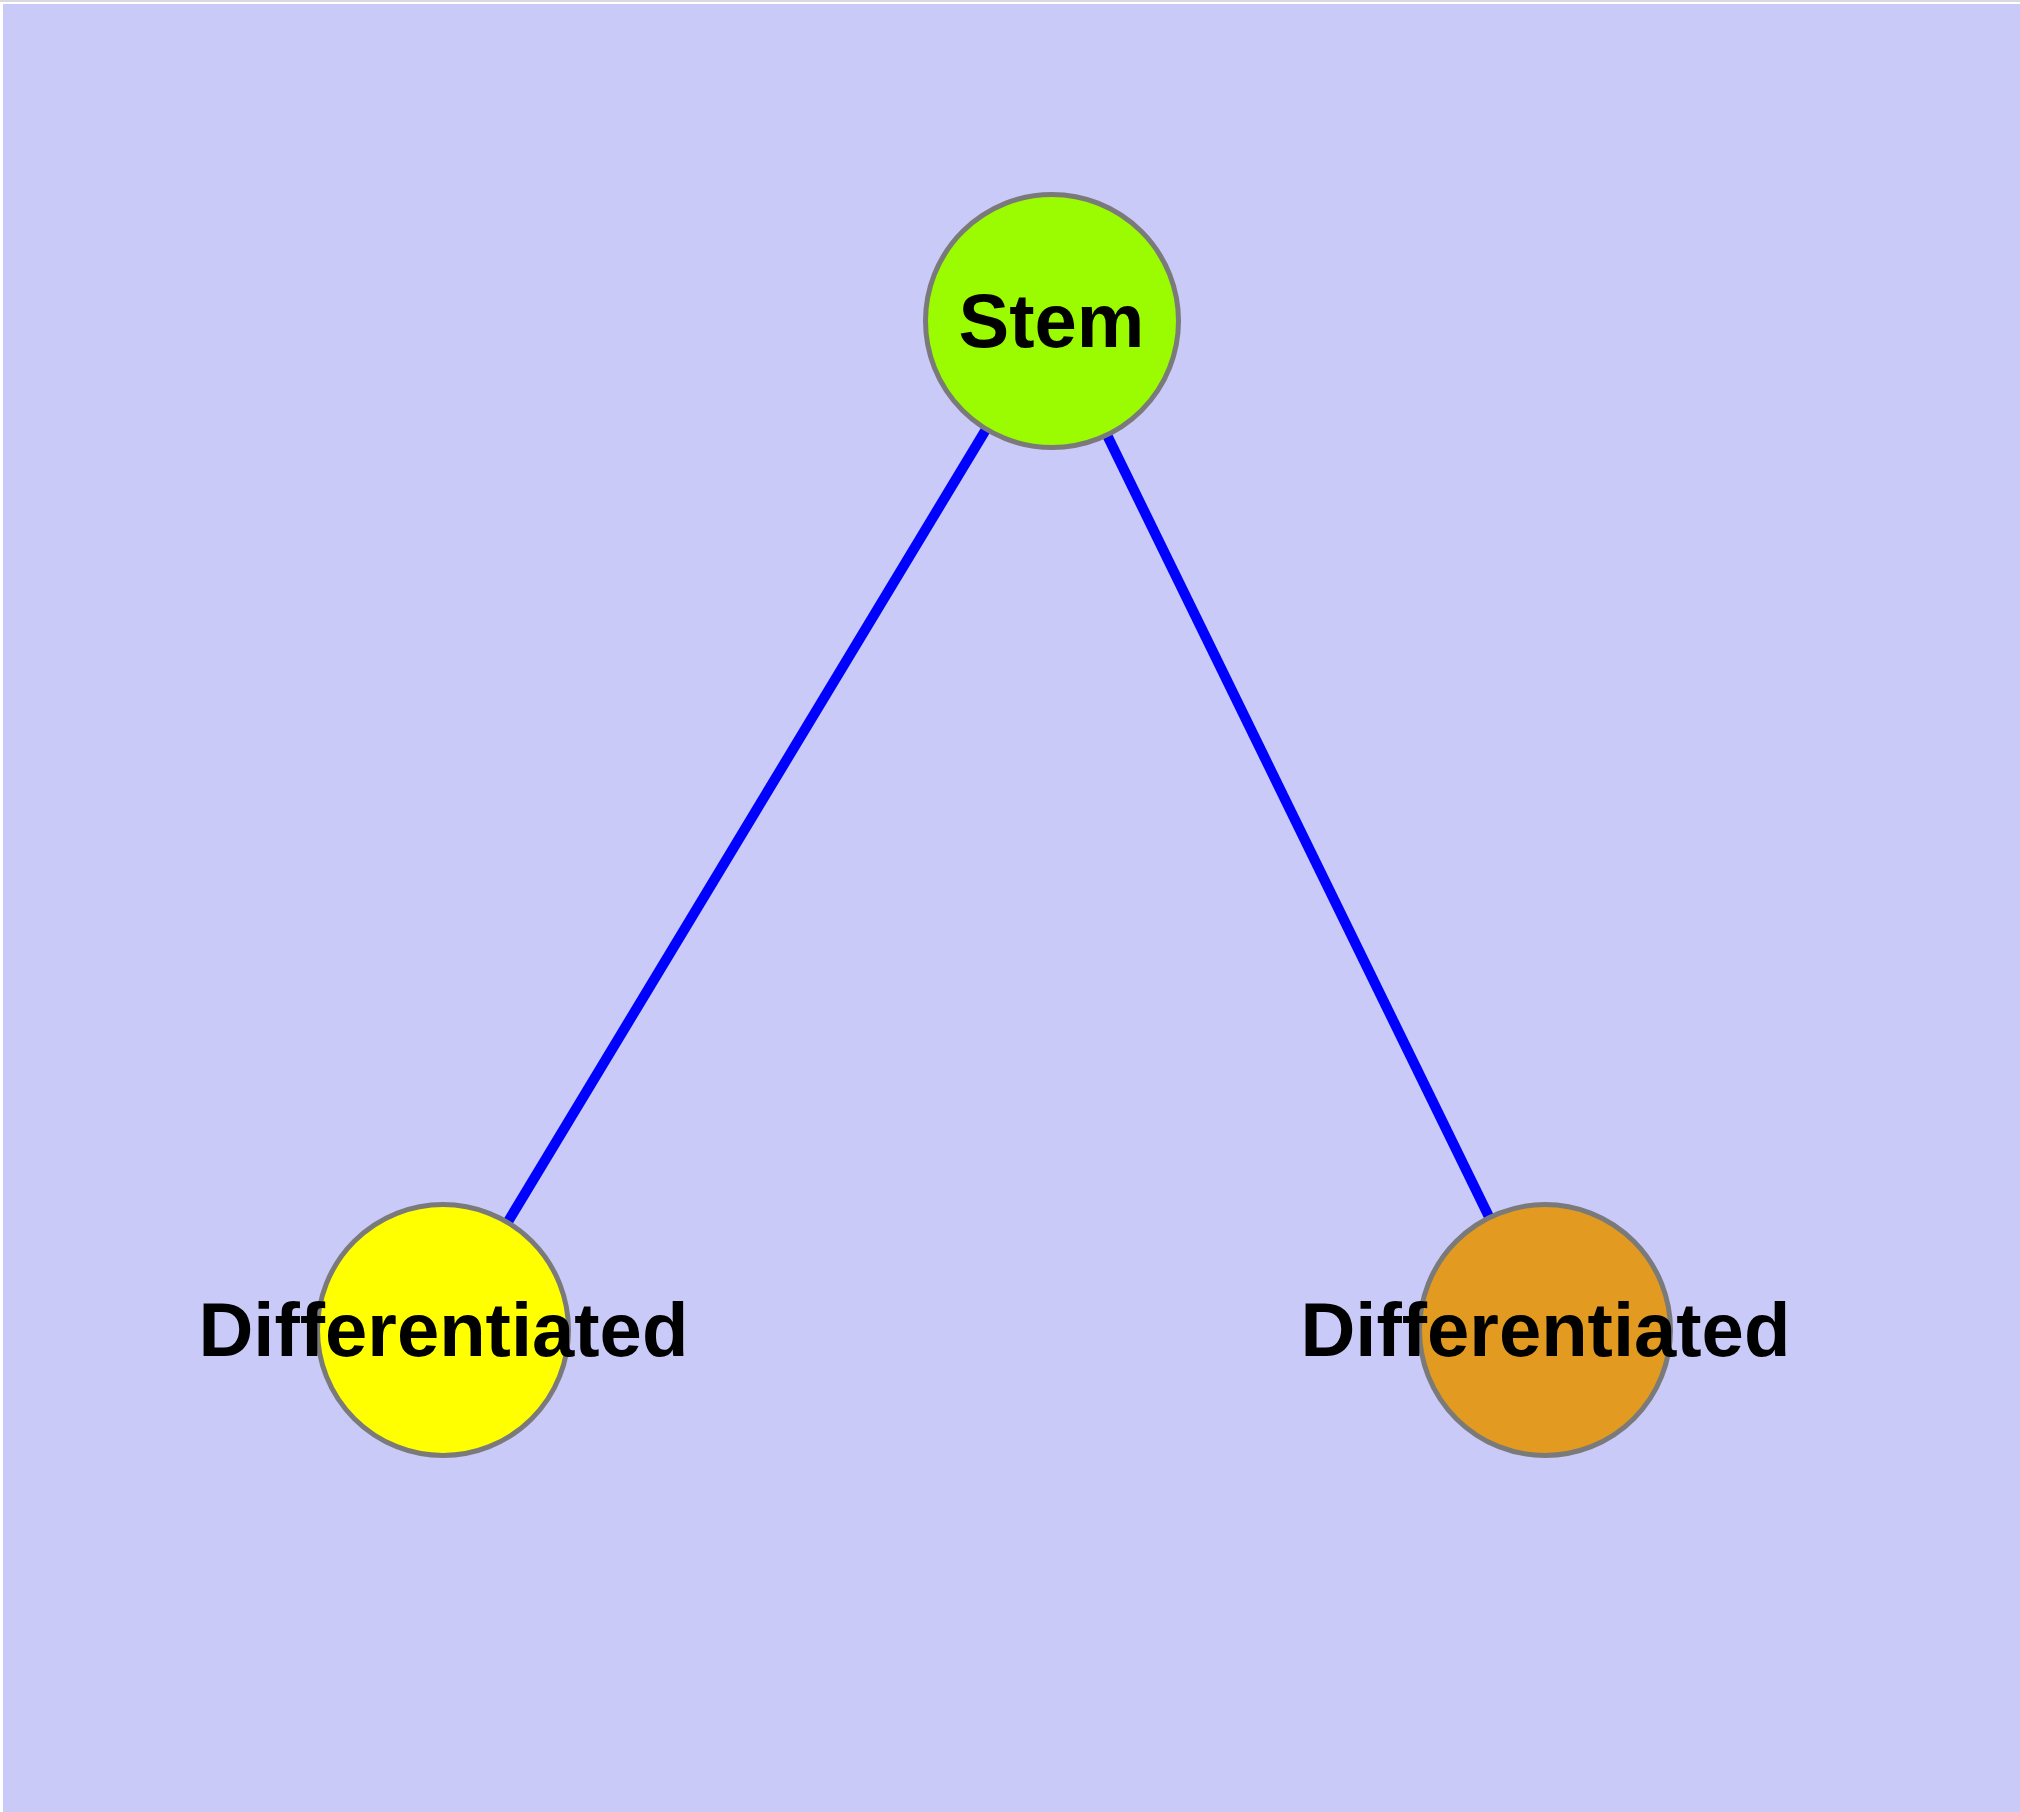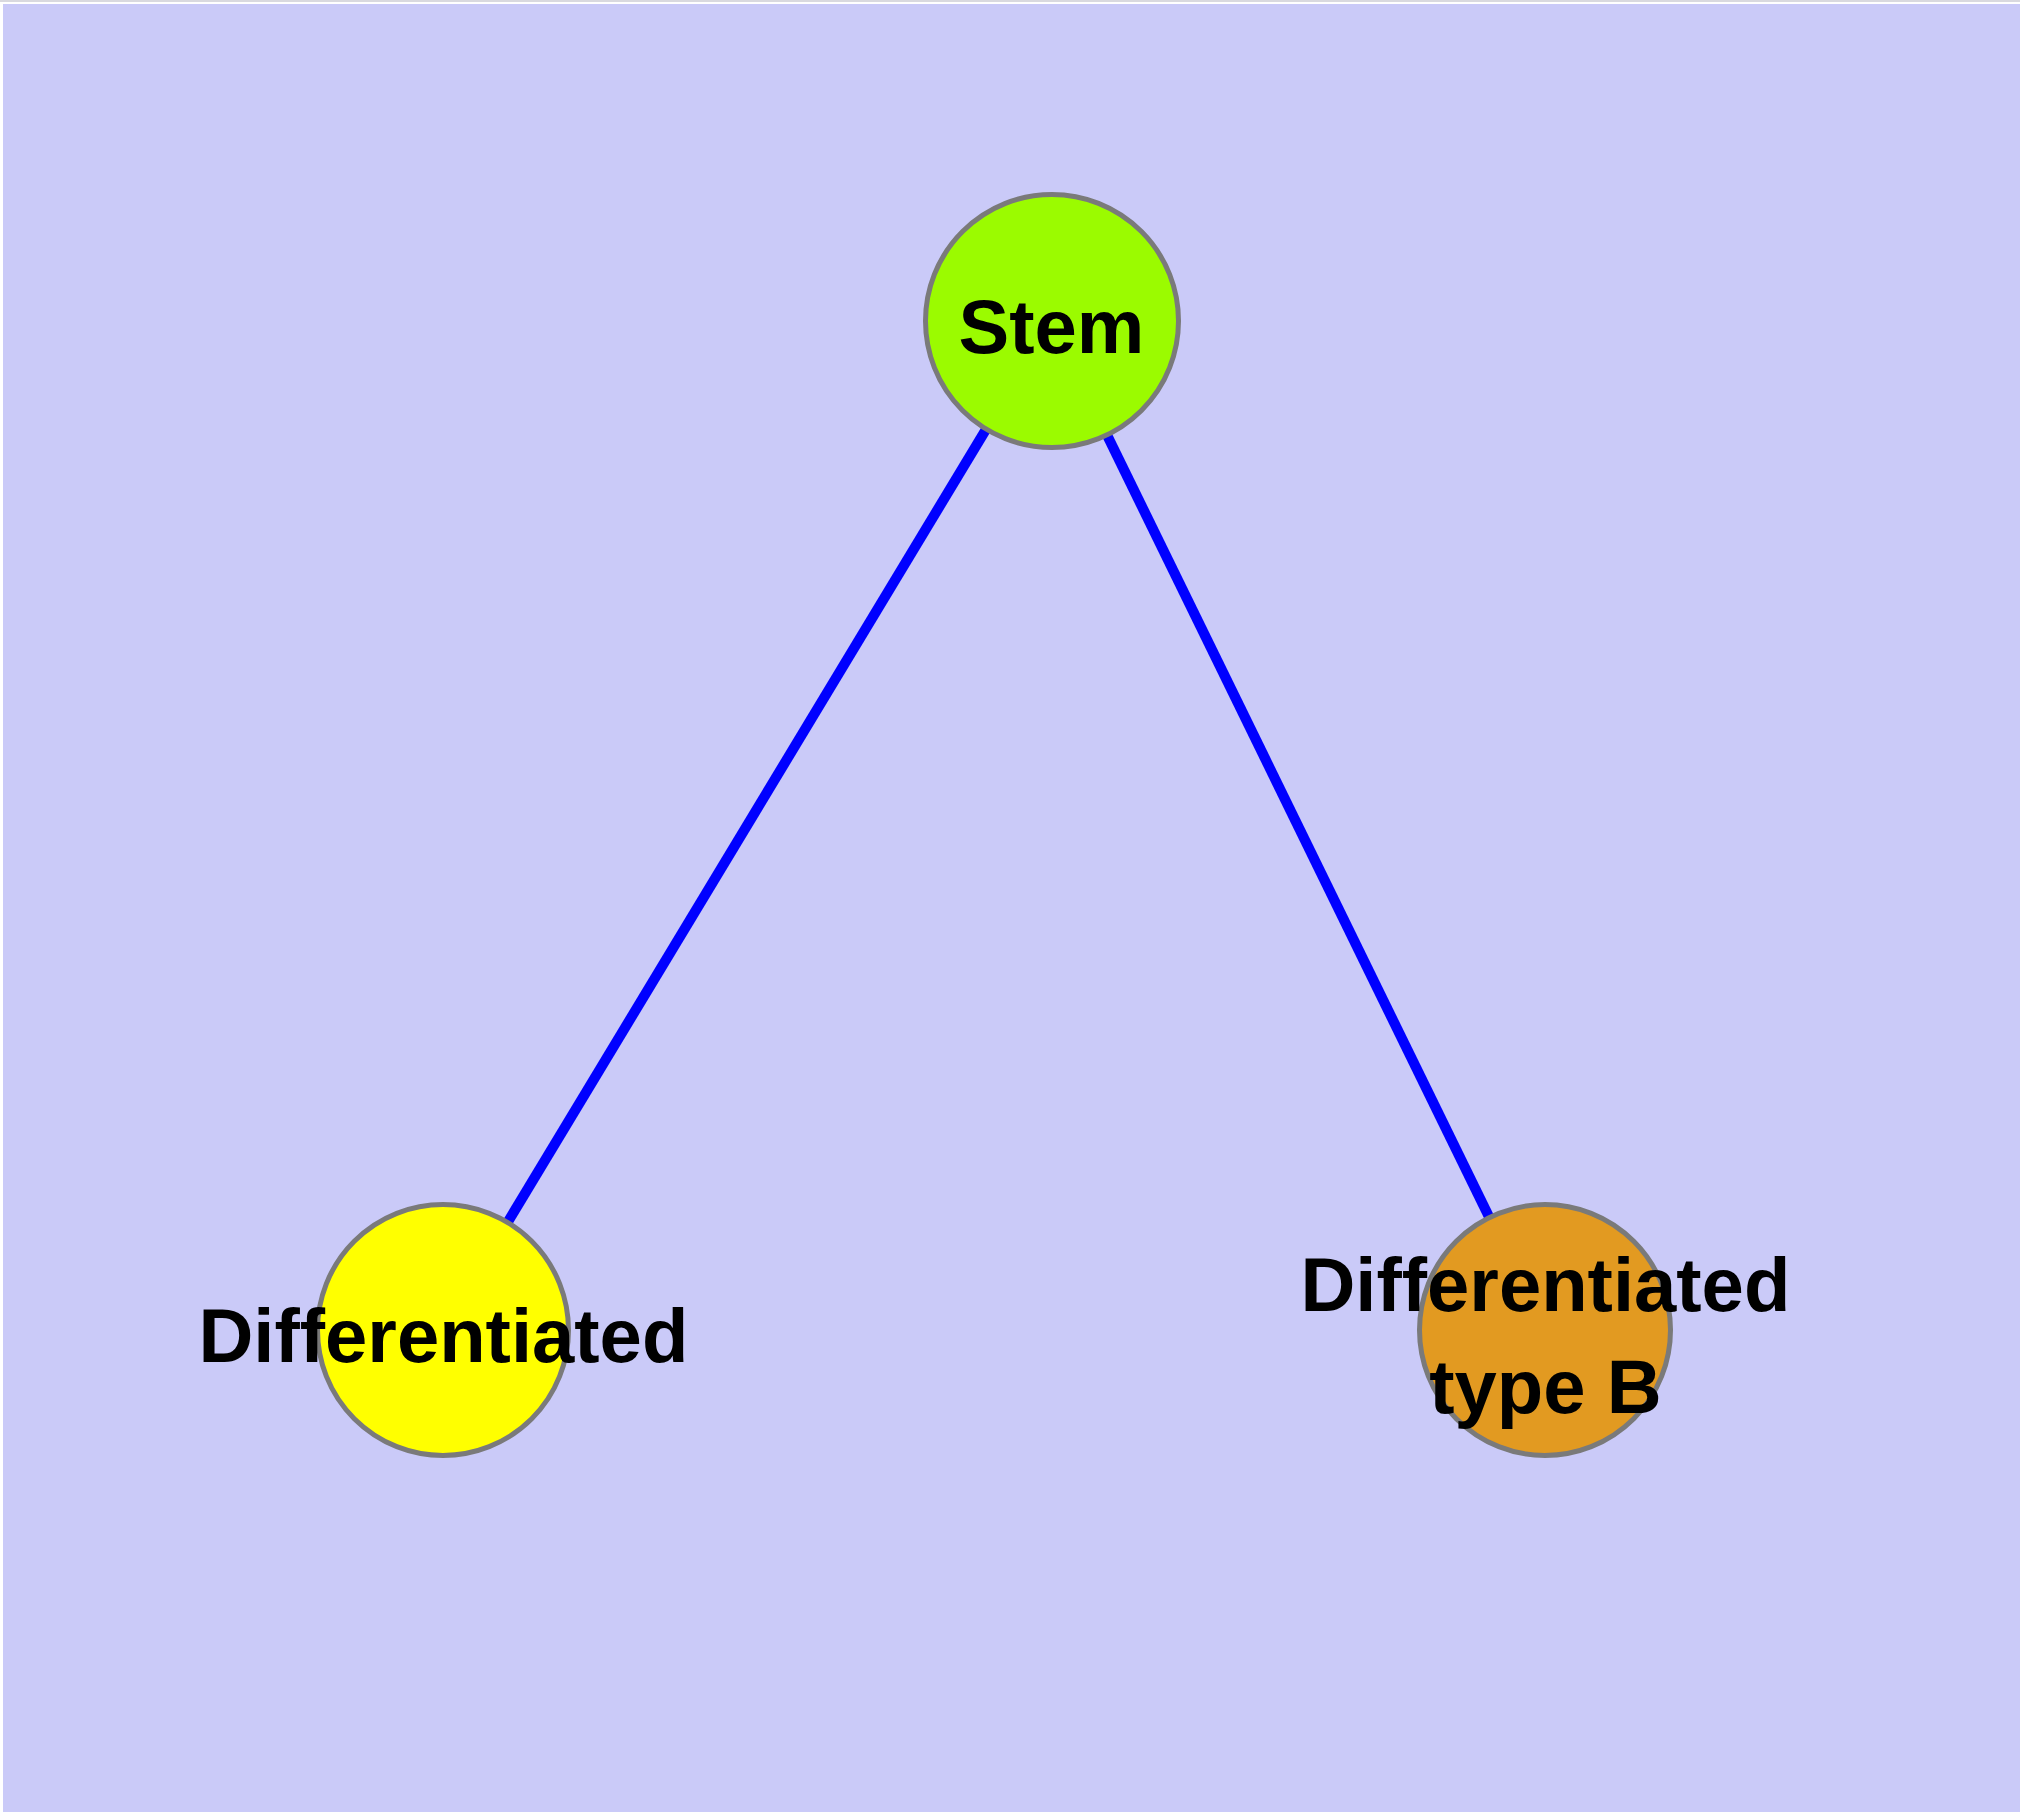--- a/index.html
+++ b/index.html
@@ -41,21 +41,21 @@
     position: absolute;
     transform: translate(-50%, -50%);
     z-index: 3;
     color: #000000;
     font-weight: bold;
     font-size: 76px;
     line-height: 90px;
     text-align: center;
     white-space: nowrap;
   }
-  .node-label span { display: block; margin-top: 12px; }
+  .node-label span { display: block; }
 </style>
 </head>
 <body>
 
 <div class="top-hairline"></div>
 
 <div class="canvas" id="canvas" style="background: rgb(202, 202, 248);">
 
   <svg class="edges-layer" xmlns="http://www.w3.org/2000/svg" viewBox="0 0 2380 2133" width="2017" height="1808">
     <line class="edge" x1="1237" y1="374" x2="519" y2="1564" stroke="#0000FF" stroke-width="12"></line>
@@ -69,17 +69,16 @@
   <div class="node-label" style="left: 1048px; top: 317px;">
     <span>Stem</span>
   </div>
 
   <div class="node-label" style="left: 440px; top: 1326px;">
     <span>Differentiated</span>
   </div>
 
   <div class="node-label" style="left: 1542px; top: 1326px;">
     <span>Differentiated</span>
-    <span>type B</span>
   </div>
 
 </div>
 
 
 </body></html>

